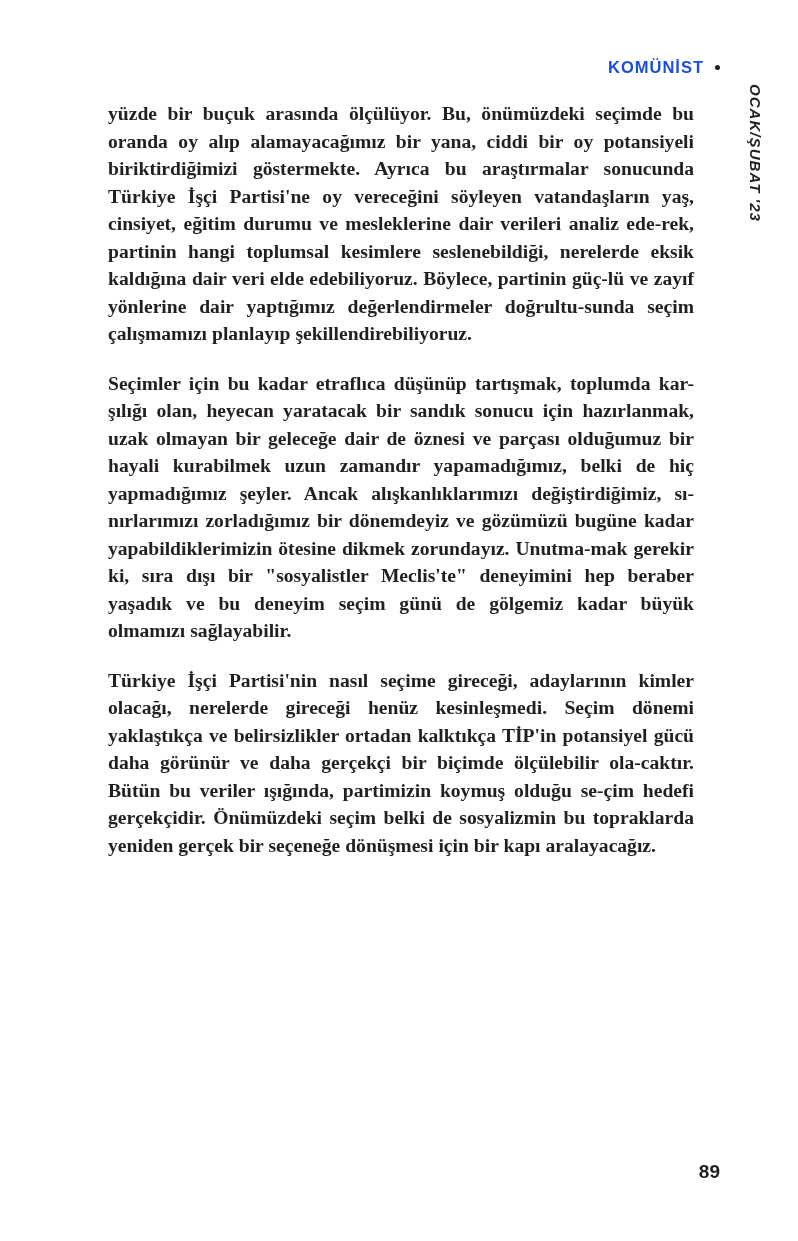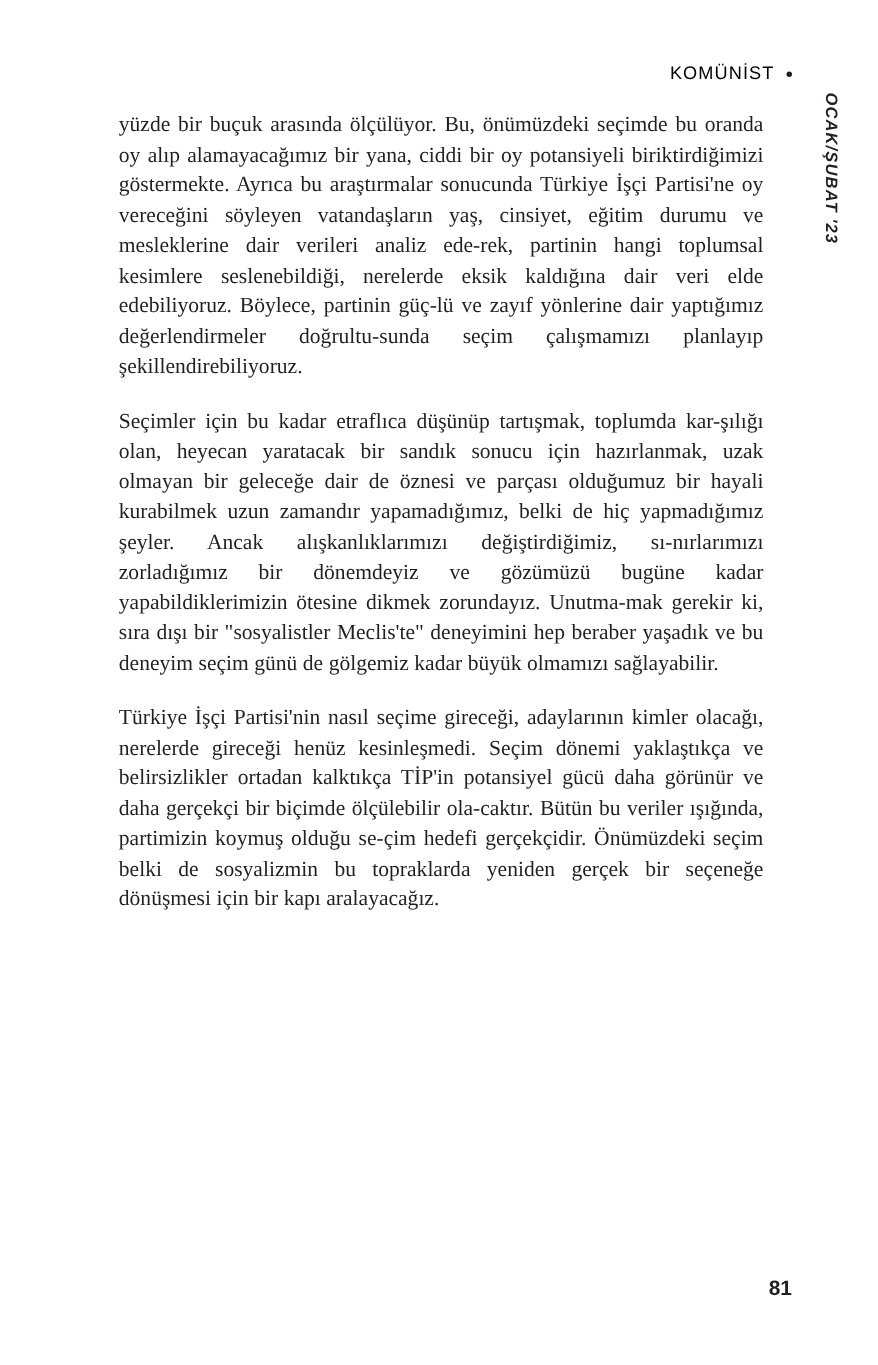--- a/index.html
+++ b/index.html
@@ -25,24 +25,24 @@
   .running-head {
     position: absolute;
     top: 58px;
     right: 78px;
     display: flex;
     align-items: center;
     gap: 11px;
   }
   .running-head .rh-title {
     font-family: "Liberation Sans", sans-serif;
-    font-weight: normal;
+    font-weight: bold;
     font-size: 16.5px;
     letter-spacing: 0.06em;
-    color: #000000;
+    color: #1d4ed8;
     white-space: nowrap;
   }
   .running-head .rh-dot {
     width: 5px;
     height: 5px;
     border-radius: 50%;
     background: #231f20;
     display: block;
   }
 
@@ -70,20 +70,21 @@
     width: 586px;
   }
   .body-col p {
     margin: 0 0 22px 0;
     font-size: 19.6px;
     line-height: 1.405;
     text-align: justify;
     text-justify: inter-word;
     hyphens: manual;
     word-spacing: 0.004em;
+    font-weight: bold;
   }
   .body-col p:last-child {
     margin-bottom: 12px;
   }
 
   
   .folio {
     position: absolute;
     right: 78px;
     bottom: 58px;
@@ -104,15 +105,15 @@
   </div>
 
   <div class="side-label">OCAK/ŞUBAT '23</div>
 
   <div class="body-col">
     <p>yüzde bir buçuk arasında ölçülüyor. Bu, önümüzdeki seçimde bu oranda oy alıp alamayacağımız bir yana, ciddi bir oy potansiyeli biriktirdiğimizi göstermekte. Ayrıca bu araştırmalar sonucunda Türkiye İşçi Partisi'ne oy vereceğini söyleyen vatandaşların yaş, cinsiyet, eğitim durumu ve mesleklerine dair verileri analiz ede-rek, partinin hangi toplumsal kesimlere seslenebildiği, nerelerde eksik kaldığına dair veri elde edebiliyoruz. Böylece, partinin güç-lü ve zayıf yönlerine dair yaptığımız değerlendirmeler doğrultu-sunda seçim çalışmamızı planlayıp şekillendirebiliyoruz.</p>
     <p>Seçimler için bu kadar etraflıca düşünüp tartışmak, toplumda kar-şılığı olan, heyecan yaratacak bir sandık sonucu için hazırlanmak, uzak olmayan bir geleceğe dair de öznesi ve parçası olduğumuz bir hayali kurabilmek uzun zamandır yapamadığımız, belki de hiç yapmadığımız şeyler. Ancak alışkanlıklarımızı değiştirdiğimiz, sı-nırlarımızı zorladığımız bir dönemdeyiz ve gözümüzü bugüne kadar yapabildiklerimizin ötesine dikmek zorundayız. Unutma-mak gerekir ki, sıra dışı bir "sosyalistler Meclis'te" deneyimini hep beraber yaşadık ve bu deneyim seçim günü de gölgemiz kadar büyük olmamızı sağlayabilir.</p>
     <p>Türkiye İşçi Partisi'nin nasıl seçime gireceği, adaylarının kimler olacağı, nerelerde gireceği henüz kesinleşmedi. Seçim dönemi yaklaştıkça ve belirsizlikler ortadan kalktıkça TİP'in potansiyel gücü daha görünür ve daha gerçekçi bir biçimde ölçülebilir ola-caktır. Bütün bu veriler ışığında, partimizin koymuş olduğu se-çim hedefi gerçekçidir. Önümüzdeki seçim belki de sosyalizmin bu topraklarda yeniden gerçek bir seçeneğe dönüşmesi için bir kapı aralayacağız.</p>
   </div>
 
-  <div class="folio">81</div>
+  <div class="folio">89</div>
 
 </div>
 
 </body></html>

